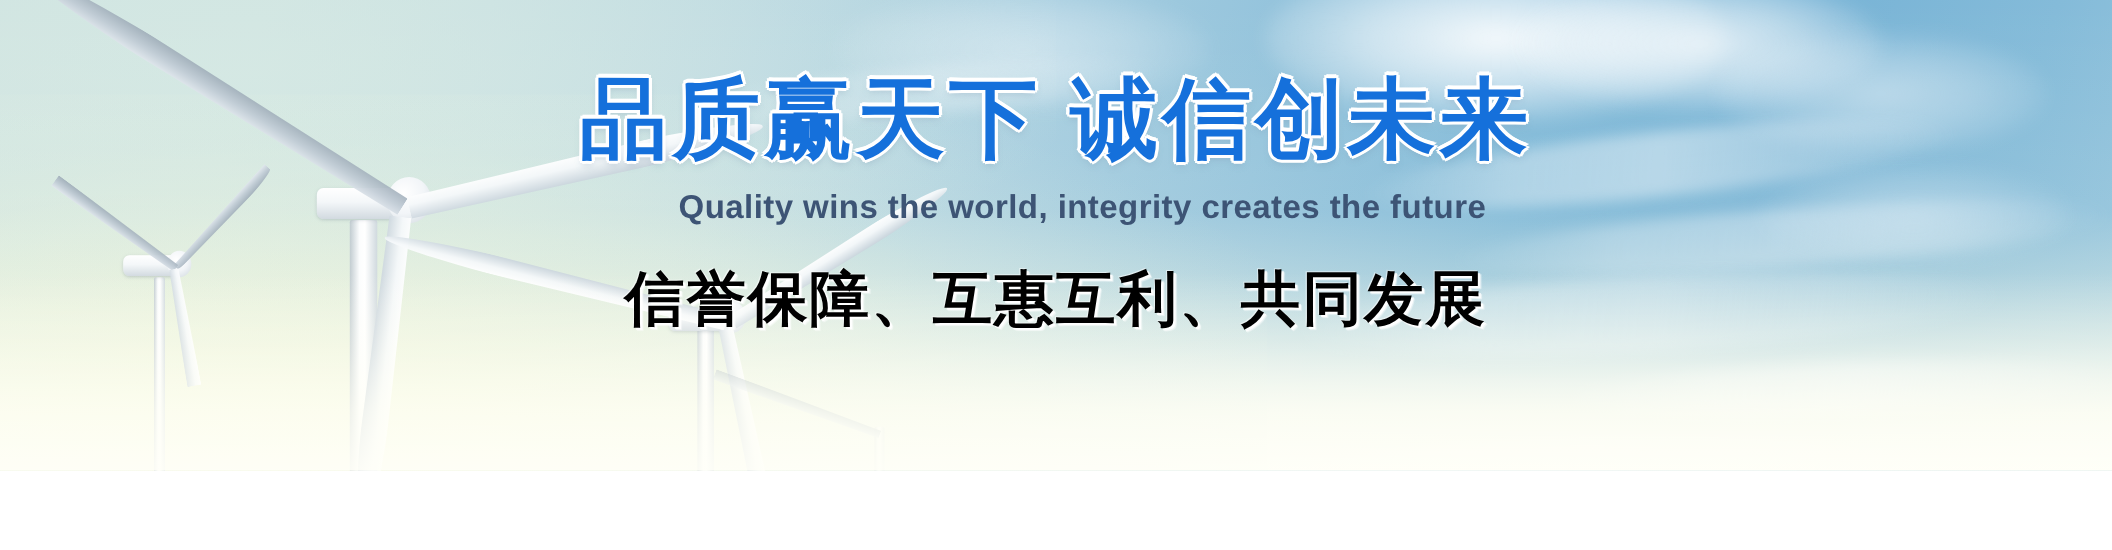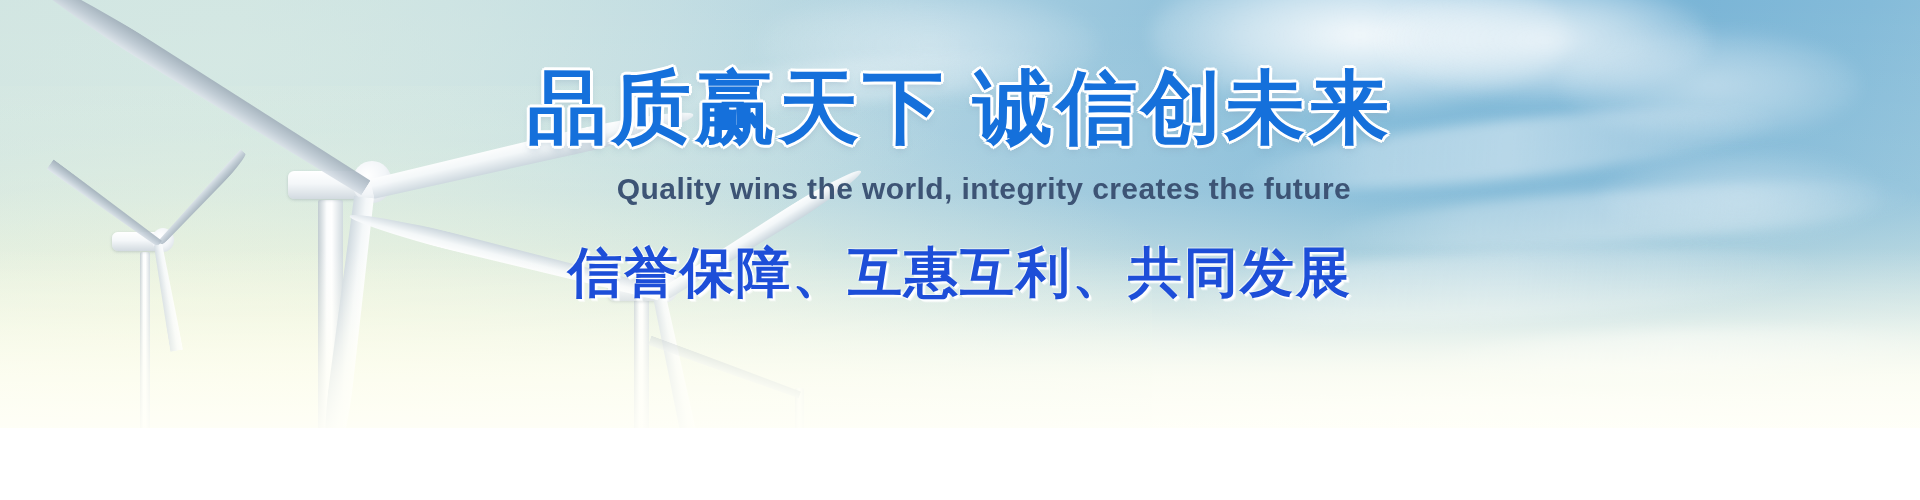--- a/index.html
+++ b/index.html
@@ -160,21 +160,21 @@
     color:#3d5475;
     letter-spacing:0.4px;
     white-space:nowrap;
     margin-left:48px;
   }
   .tagline {
     position:absolute;
     top:245px; left:0; right:0;
     font-size:54px;
     font-weight:bold;
-    color:#1d4ed8;
+    color:#000000;
     letter-spacing:2px;
     line-height:1;
     white-space:nowrap;
     text-shadow:
       2px 2px 0 rgba(255,255,255,0.92),
       3px 3px 1px rgba(255,255,255,0.6),
      -1px -1px 0 rgba(255,255,255,0.5);
   }
 </style>
 </head>

